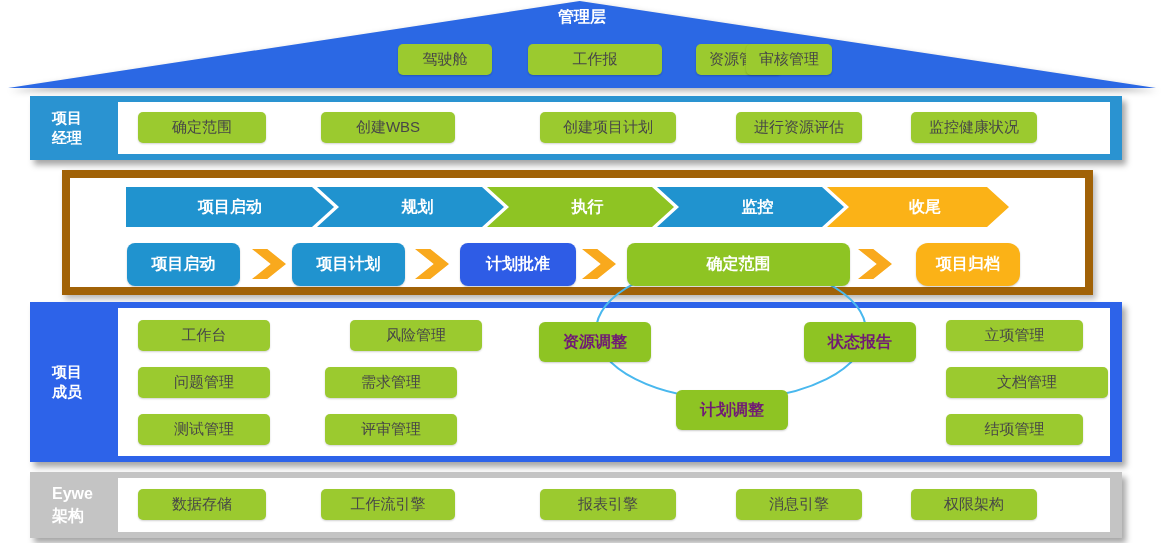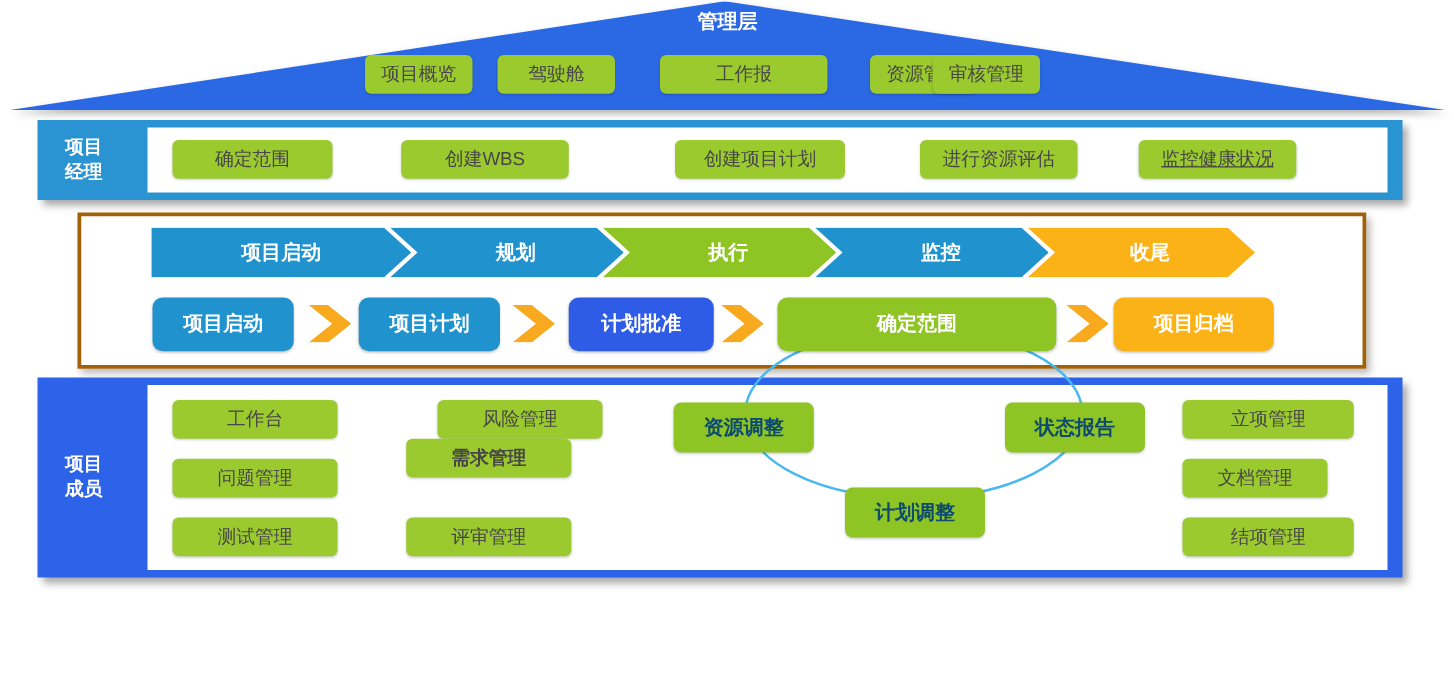--- a/index.html
+++ b/index.html
@@ -21,119 +21,131 @@
   .band-label{position:absolute;left:0;top:0;bottom:0;width:88px;display:flex;flex-direction:column;justify-content:center;
               padding-left:22px;box-sizing:border-box;color:#fff;font-weight:bold;font-size:15px;line-height:1.35;}
   .panel{position:absolute;left:88px;top:6px;bottom:6px;width:992px;background:#fff;}
 
   .band-manager{top:96px;height:64px;background:#2a93d1;}
   .band-member{top:302px;height:160px;background:#2d63e9;}
   .band-platform{top:472px;height:66px;background:#c4c4c4;}
 
   
   .process-panel{position:absolute;left:62px;top:170px;width:1031px;height:125px;background:#fff;
-                 border:3px solid #a16207;box-sizing:border-box;box-shadow:3px 4px 6px rgba(0,0,0,.28);}
+                 border:8px solid #a16207;box-sizing:border-box;box-shadow:3px 4px 6px rgba(0,0,0,.28);}
   .phase-row{position:absolute;left:56px;top:9px;height:40px;display:flex;align-items:stretch;}
   .phase{height:40px;display:flex;align-items:center;justify-content:center;color:#fff;font-weight:bold;font-size:16px;
          clip-path:polygon(0 0,calc(100% - 22px) 0,100% 50%,calc(100% - 22px) 100%,0 100%,22px 50%);
          padding-left:14px;box-sizing:border-box;}
   .phase.first{clip-path:polygon(0 0,calc(100% - 22px) 0,100% 50%,calc(100% - 22px) 100%,0 100%);padding-left:0;}
   .phase + .phase{margin-left:-17px;}
   .c-cerulean{background:#2093cf;}
   .c-green{background:#8ec423;}
   .c-orange{background:#fbb217;}
   .c-royal{background:#2e5ce6;}
 
   .step{position:absolute;top:65px;height:43px;border-radius:8px;display:flex;align-items:center;justify-content:center;
         color:#fff;font-weight:bold;font-size:16px;z-index:2;box-shadow:0 1px 2px rgba(0,0,0,.2);}
   .flow-arrow{position:absolute;top:71px;width:34px;height:30px;background:#f9a91d;z-index:2;
         clip-path:polygon(0 0,45% 0,100% 50%,45% 100%,0 100%,55% 50%);}
 
   
   .band-member .gbtn{width:132px;}
   .cycle-box{position:absolute;width:112px;height:40px;background:#8ec423;border-radius:6px;display:flex;align-items:center;
-        justify-content:center;color:#0c4a6e;font-weight:bold;font-size:16px;z-index:2;box-shadow:0 1px 2px rgba(0,0,0,.2);}
+        justify-content:center;color:#701a75;font-weight:bold;font-size:16px;z-index:2;box-shadow:0 1px 2px rgba(0,0,0,.2);}
 
   .cycle-ellipse{position:absolute;left:593px;top:260px;width:276px;height:142px;z-index:1;pointer-events:none;}
 
   
   .band-platform .band-label{font-size:16px;}
 </style>
 </head>
 <body>
 
 <div class="stage">
 
   <div class="roof-wrap">
     <div class="roof">
       <div class="roof-title">管理层</div>
-      <div class="gbtn" style="left:284px;width:86px;">项目概览</div>
       <div class="gbtn" style="left:390px;width:94px;">驾驶舱</div>
       <div class="gbtn" style="left:520px;width:134px;">工作报</div>
       <div class="gbtn" style="left:640px;width:86px;margin-left:48px;">资源管理</div>
       <div class="gbtn" style="left:738px;width:86px;">审核管理</div>
     </div>
   </div>
 
   <div class="band band-manager">
     <div class="band-label">
       <span>项目</span>
       <span>经理</span>
     </div>
     <div class="panel">
       <div class="gbtn" style="left:20px;top:10px;width:128px;">确定范围</div>
       <div class="gbtn" style="left:203px;top:10px;width:134px;">创建WBS</div>
       <div class="gbtn" style="left:422px;top:10px;width:136px;">创建项目计划</div>
       <div class="gbtn" style="left:618px;top:10px;width:126px;">进行资源评估</div>
-      <div class="gbtn" style="left:793px;top:10px;width:126px;text-decoration:underline;">监控健康状况</div>
+      <div class="gbtn" style="left:793px;top:10px;width:126px;">监控健康状况</div>
     </div>
   </div>
 
   <div class="process-panel">
     <div class="phase-row">
       <div class="phase first c-cerulean" style="width:208px;">项目启动</div>
       <div class="phase c-cerulean" style="width:187px;">规划</div>
       <div class="phase c-green" style="width:187px;">执行</div>
       <div class="phase c-cerulean" style="width:187px;">监控</div>
       <div class="phase c-orange" style="width:182px;">收尾</div>
     </div>
 
     <div class="step c-cerulean" style="left:57px;width:113px;">项目启动</div>
     <div class="flow-arrow" style="left:182px;"></div>
     <div class="step c-cerulean" style="left:222px;width:113px;">项目计划</div>
     <div class="flow-arrow" style="left:345px;"></div>
     <div class="step c-royal" style="left:390px;width:116px;">计划批准</div>
     <div class="flow-arrow" style="left:512px;"></div>
     <div class="step c-green" style="left:557px;width:223px;">确定范围</div>
     <div class="flow-arrow" style="left:788px;"></div>
-    <div class="step c-orange" style="left:826px;width:128px;">项目归档</div>
+    <div class="step c-orange" style="left:846px;width:104px;border-radius:12px;">项目归档</div>
   </div>
 
   <div class="band band-member">
     <div class="band-label">
       <span>项目</span>
       <span>成员</span>
     </div>
     <div class="panel">
       <div class="gbtn" style="left:20px;top:12px;">工作台</div>
       <div class="gbtn" style="left:20px;top:59px;">问题管理</div>
       <div class="gbtn" style="left:20px;top:106px;text-align:center;">测试管理</div>
 
       <div class="gbtn" style="left:207px;top:12px;margin-left:25px;">风险管理</div>
-      <div class="gbtn" style="left:207px;top:43px;font-weight:bold;">需求管理</div>
+      <div class="gbtn" style="left:207px;top:59px;">需求管理</div>
       <div class="gbtn" style="left:207px;top:106px;">评审管理</div>
 
       <div class="cycle-box" style="left:421px;top:14px;">资源调整</div>
       <div class="cycle-box" style="left:686px;top:14px;">状态报告</div>
       <div class="cycle-box" style="left:558px;top:82px;">计划调整</div>
 
       <div class="gbtn" style="left:828px;top:12px;width:137px;">立项管理</div>
-      <div class="gbtn" style="left:828px;top:59px;width:116px;">文档管理</div>
+      <div class="gbtn" style="left:828px;top:59px;width:162px;">文档管理</div>
       <div class="gbtn" style="left:828px;top:106px;width:137px;">结项管理</div>
     </div>
   </div>
 
   <svg class="cycle-ellipse" viewBox="0 0 276 142">
     <ellipse cx="138" cy="71" rx="135" ry="68" fill="none" stroke="#49b8ee" stroke-width="2"></ellipse>
   </svg>
 
+  <div class="band band-platform">
+    <div class="band-label">
+      <span>Eywe</span>
+      <span>架构</span>
+    </div>
+    <div class="panel">
+      <div class="gbtn" style="left:20px;top:11px;width:128px;">数据存储</div>
+      <div class="gbtn" style="left:203px;top:11px;width:134px;">工作流引擎</div>
+      <div class="gbtn" style="left:422px;top:11px;width:136px;">报表引擎</div>
+      <div class="gbtn" style="left:618px;top:11px;width:126px;">消息引擎</div>
+      <div class="gbtn" style="left:793px;top:11px;width:126px;">权限架构</div>
+    </div>
+  </div>
 
 </div>
 
 </body></html>

